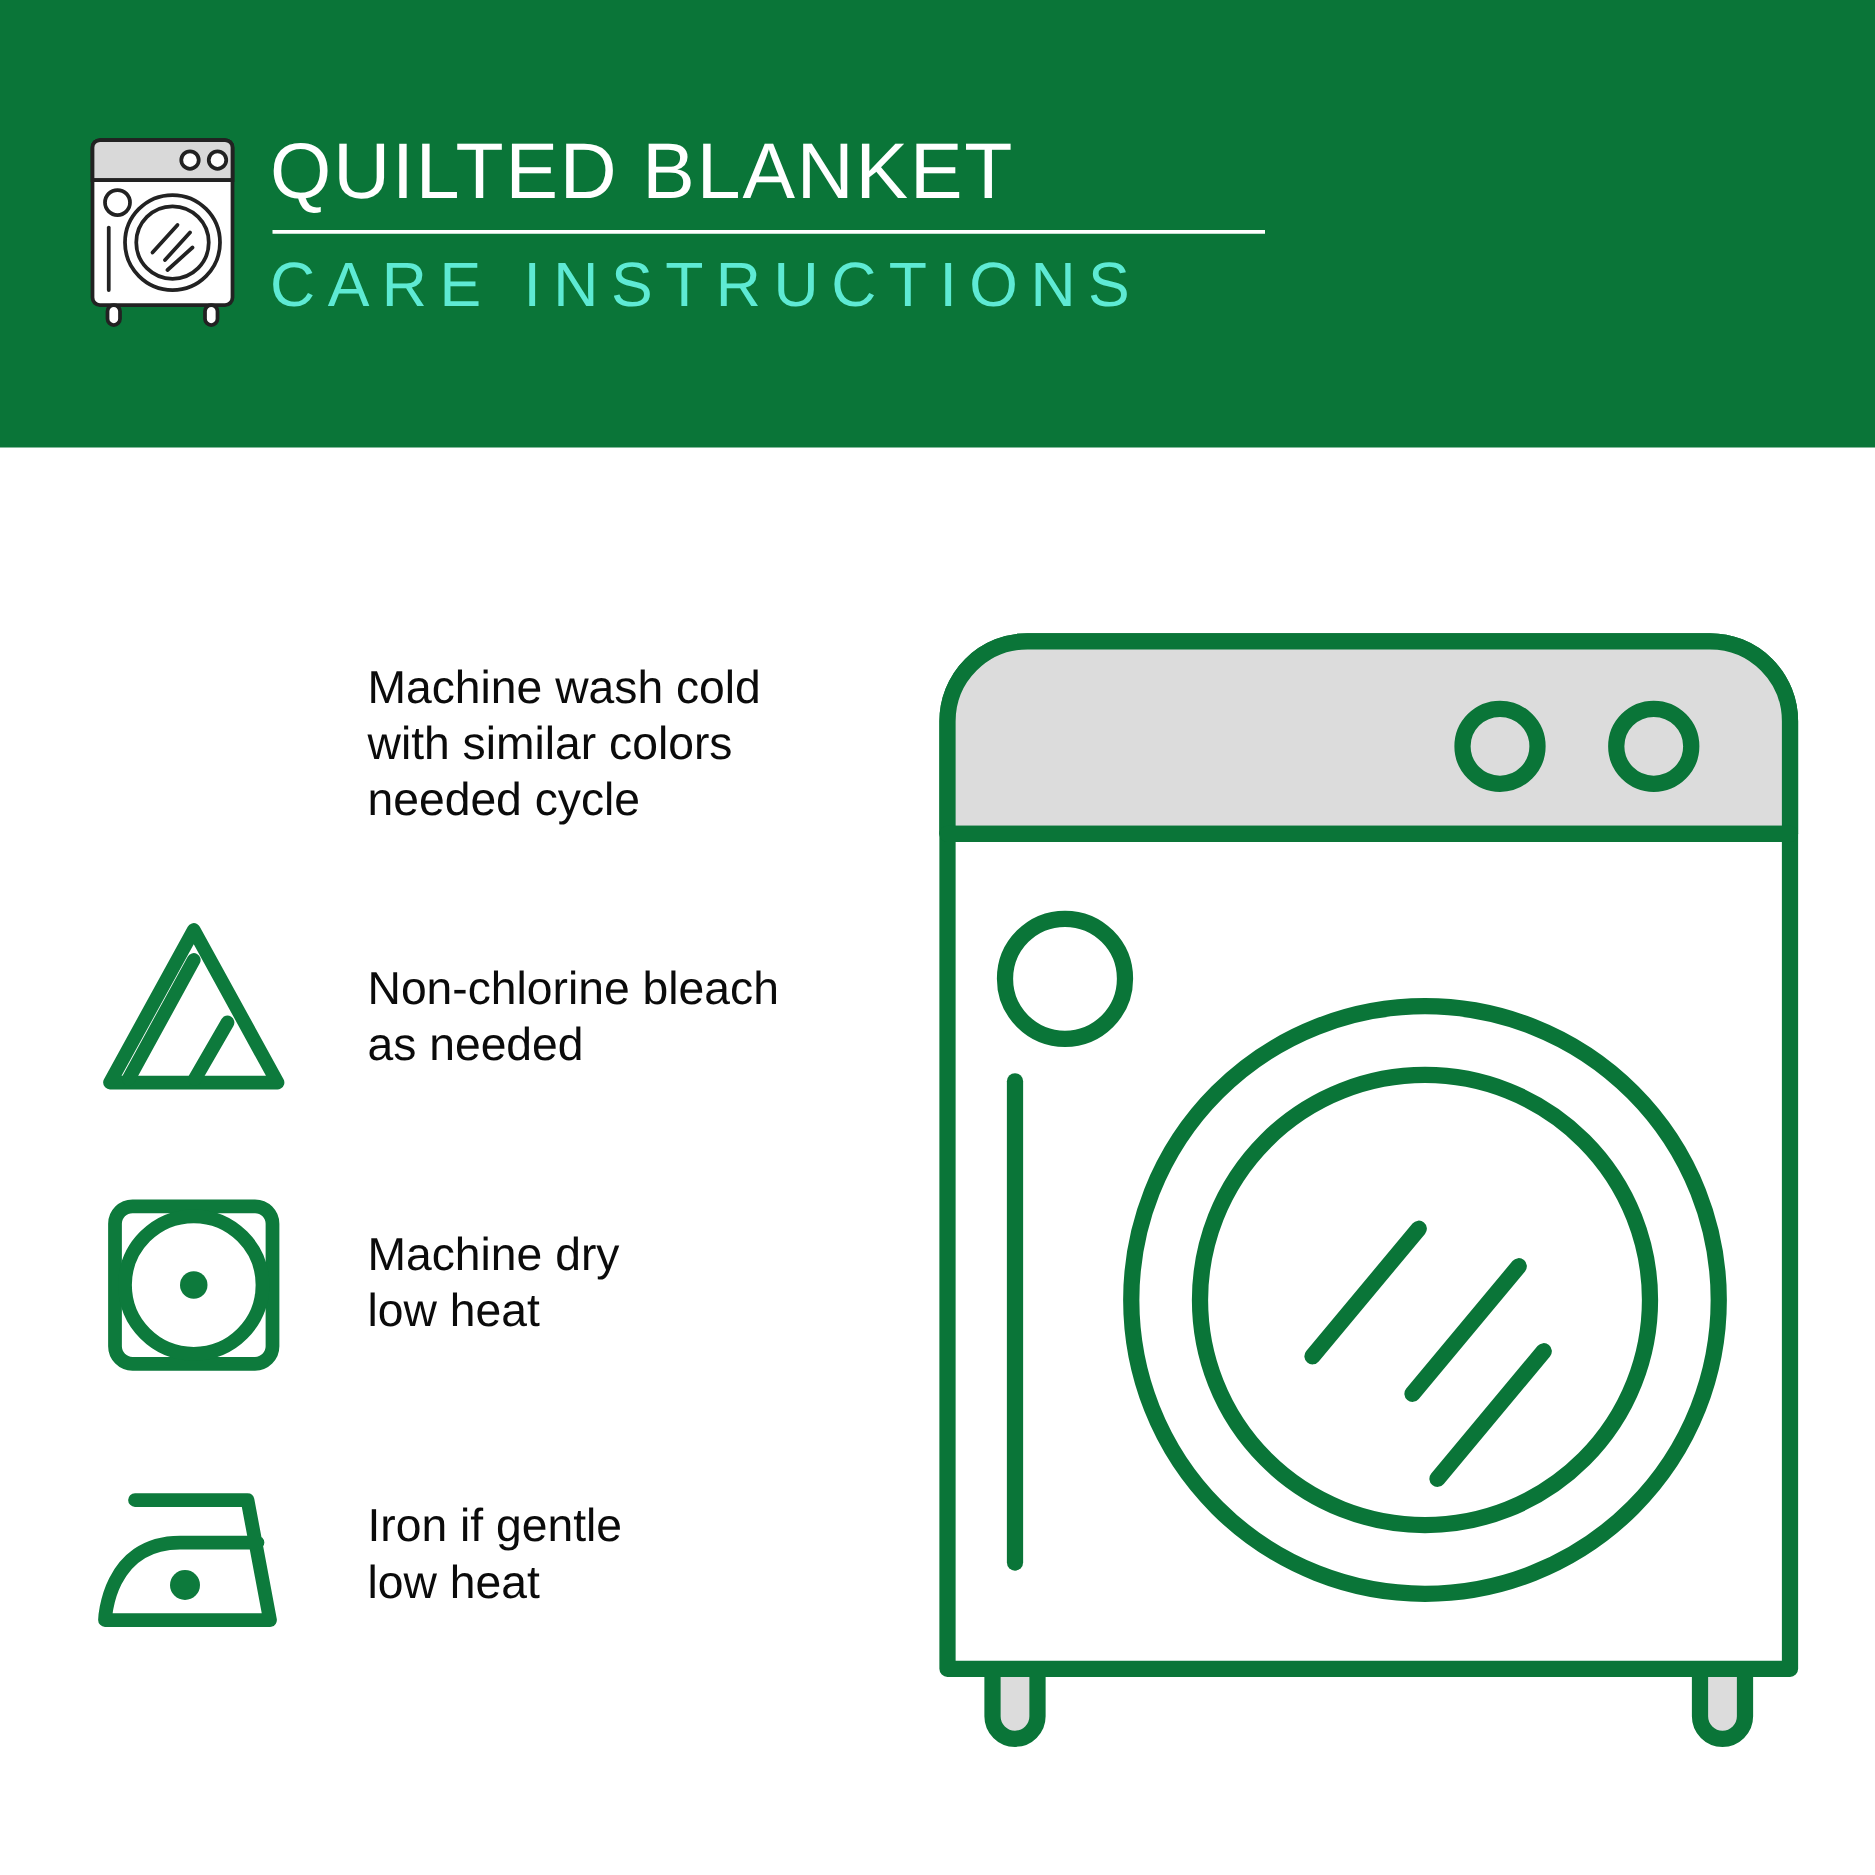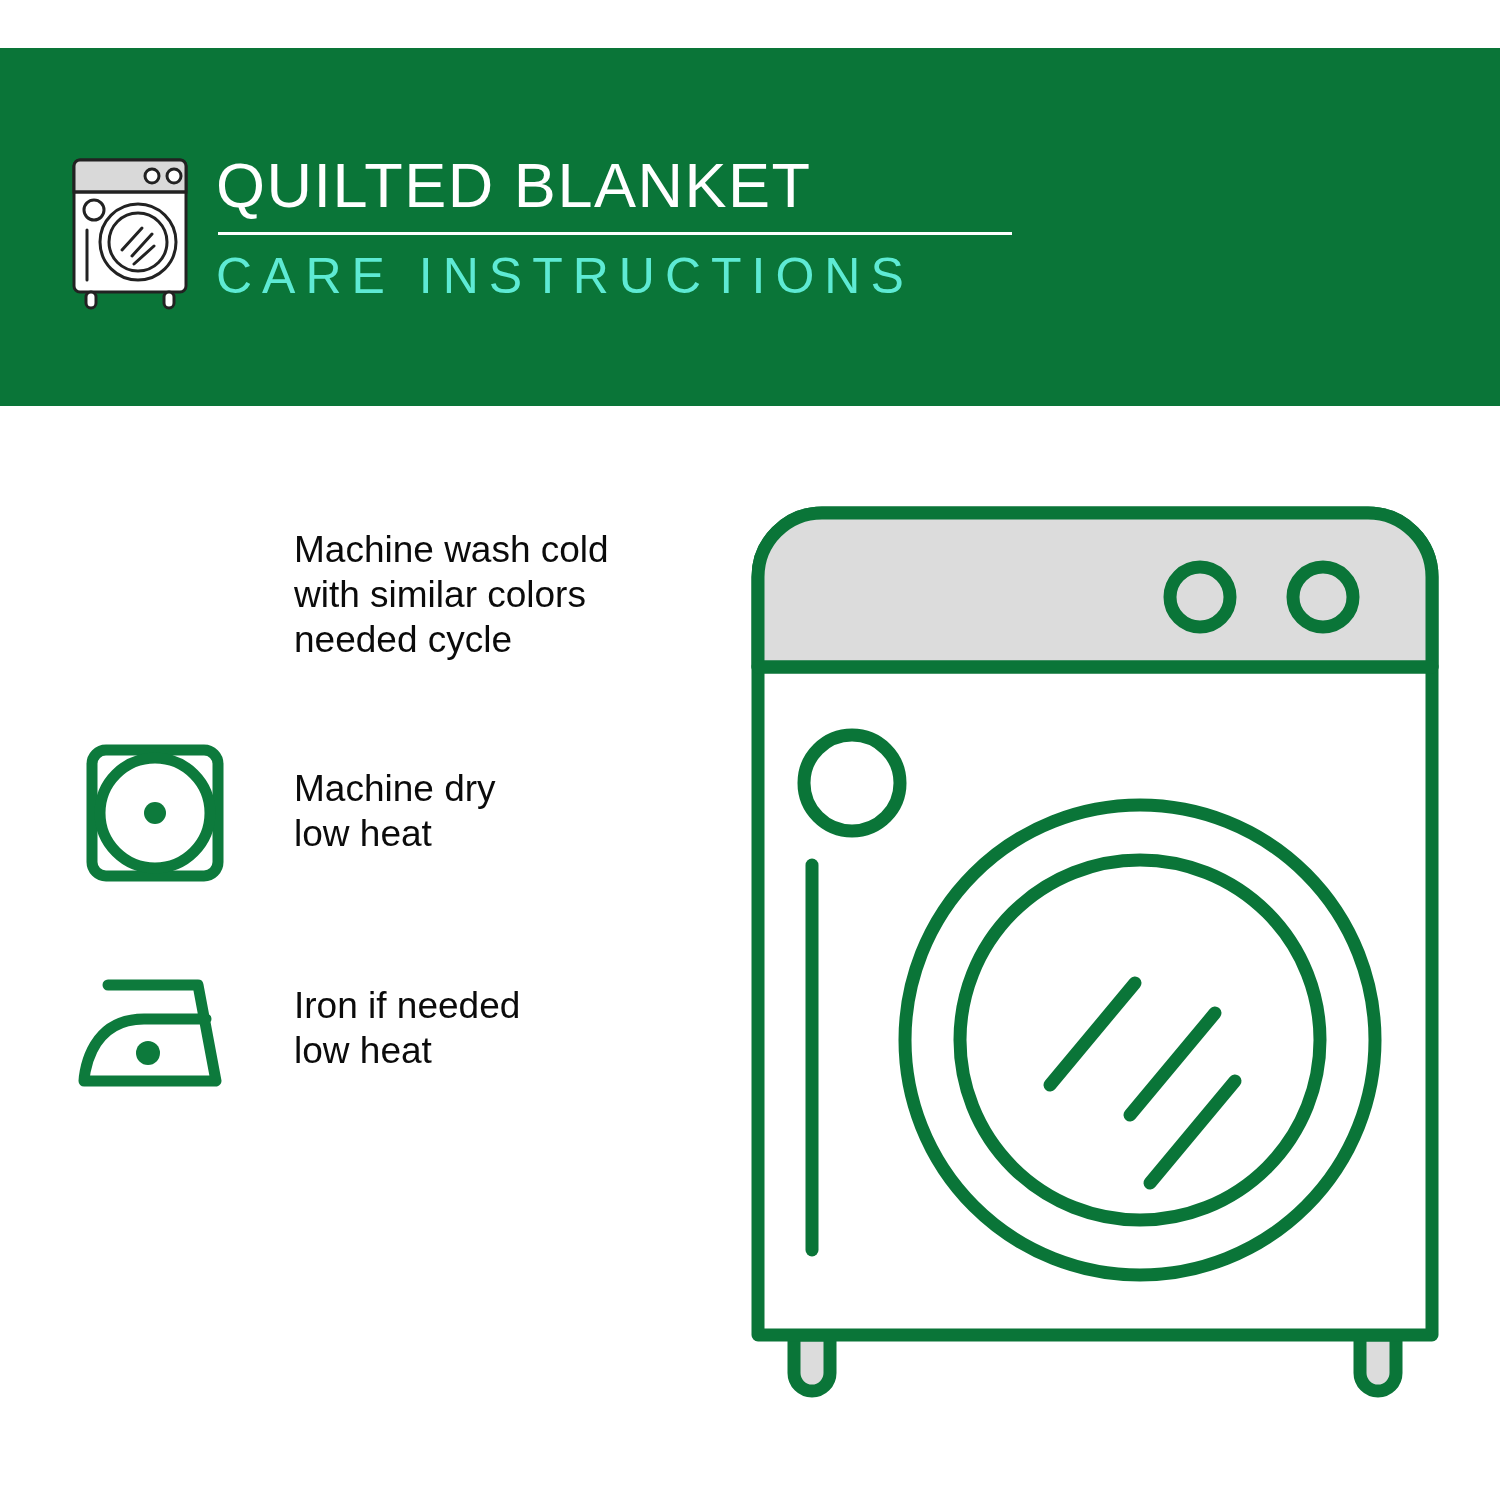--- a/index.html
+++ b/index.html
@@ -21,21 +21,20 @@
   }
 
   
   .header {
     position: absolute;
     left: 0;
     top: 0;
     width: 1500px;
     height: 358px;
     background: #0a7538;
-    margin-top: 48px;
   }
   .header-logo {
     position: absolute;
     left: 62px;
     top: 104px;
     width: 140px;
     height: 160px;
   }
   .header-text {
     position: absolute;
@@ -155,20 +154,35 @@
   <div class="care-list">
 
     <div class="care-row r1">
       <div class="care-text">
         <span>Machine wash cold</span>
         <span>with similar colors</span>
         <span>needed cycle</span>
       </div>
     </div>
 
+    <div class="care-row r2">
+      <div class="care-icon">
+        <svg viewBox="0 0 170 170" width="170" height="170">
+          <g fill="none" stroke="#0d7a3c" stroke-width="11" stroke-linecap="round" stroke-linejoin="round">
+            <path d="M85 18 L152 140 L18 140 Z"></path>
+            <line x1="85" y1="42" x2="33" y2="137"></line>
+            <line x1="112" y1="92" x2="86" y2="137"></line>
+          </g>
+        </svg>
+      </div>
+      <div class="care-text">
+        <span>Non-chlorine bleach</span>
+        <span>as needed</span>
+      </div>
+    </div>
 
     <div class="care-row r3">
       <div class="care-icon">
         <svg viewBox="0 0 170 170" width="170" height="170">
           <g fill="none" stroke="#0d7a3c" stroke-width="11" stroke-linejoin="round">
             <rect x="22" y="22" width="126" height="126" rx="14"></rect>
             <circle cx="85" cy="85" r="55"></circle>
           </g>
           <circle cx="85" cy="85" r="11" fill="#0d7a3c"></circle>
         </svg>
@@ -182,21 +196,21 @@
     <div class="care-row r4">
       <div class="care-icon">
         <svg viewBox="0 0 170 170" width="170" height="170">
           <g fill="none" stroke="#0d7a3c" stroke-width="11" stroke-linecap="round" stroke-linejoin="round">
             <path d="M38 36 L128 36 L146 132 L14 132 C14 132 16 70 74 70 L136 70"></path>
           </g>
           <circle cx="78" cy="104" r="12" fill="#0d7a3c"></circle>
         </svg>
       </div>
       <div class="care-text">
-        <span>Iron if needed</span>
+        <span>Iron if gentle</span>
         <span>low heat</span>
       </div>
     </div>
 
   </div>
 
   <div class="machine">
     <svg viewBox="0 0 690 905" width="690" height="905">
       <g stroke="#0a7538" fill="none" stroke-width="13" stroke-linejoin="round" stroke-linecap="round">
 

